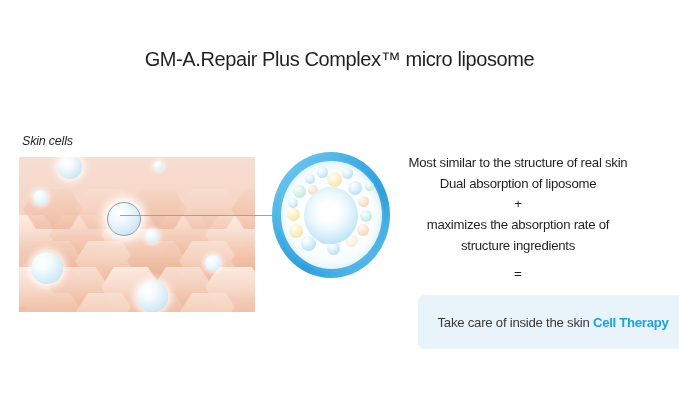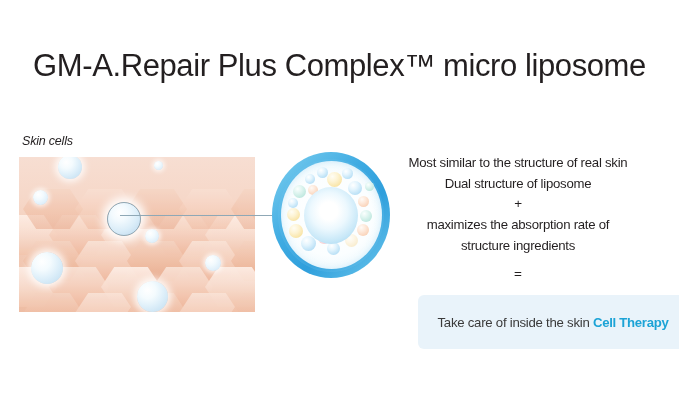--- a/index.html
+++ b/index.html
@@ -18,21 +18,21 @@
     overflow: hidden;
   }
 
   
   #title {
     position: absolute;
     left: 0;
     top: 48px;
     width: 679px;
     text-align: center;
-    font-size: 31px;
+    font-size: 20px;
     letter-spacing: -0.4px;
     color: #231f20;
     white-space: nowrap;
   }
 
   
   #skin-label {
     position: absolute;
     left: 22px;
     top: 134px;
@@ -344,21 +344,21 @@
     <div class="mol yellow" style="left:17px; top:72px; width:14px; height:14px;"></div>
     <div class="mol yellow" style="left:15px; top:56px; width:13px; height:13px;"></div>
     <div class="mol blue" style="left:16px; top:46px; width:10px; height:10px;"></div>
     <div class="mol mint" style="left:93px; top:30px; width:9px; height:9px;"></div>
 
     <div id="lipo-core"></div>
   </div>
 
   <div id="desc">
     <div>Most similar to the structure of real skin</div>
-    <div>Dual structure of liposome</div>
+    <div>Dual absorption of liposome</div>
     <div class="sym">+</div>
     <div>maximizes the absorption rate of</div>
     <div>structure ingredients</div>
   </div>
 
   <div id="equals">=</div>
 
   <div id="callout">
     <div id="callout-text"><span>Take care of inside the skin </span><span id="callout-accent">Cell Therapy</span></div>
   </div>

